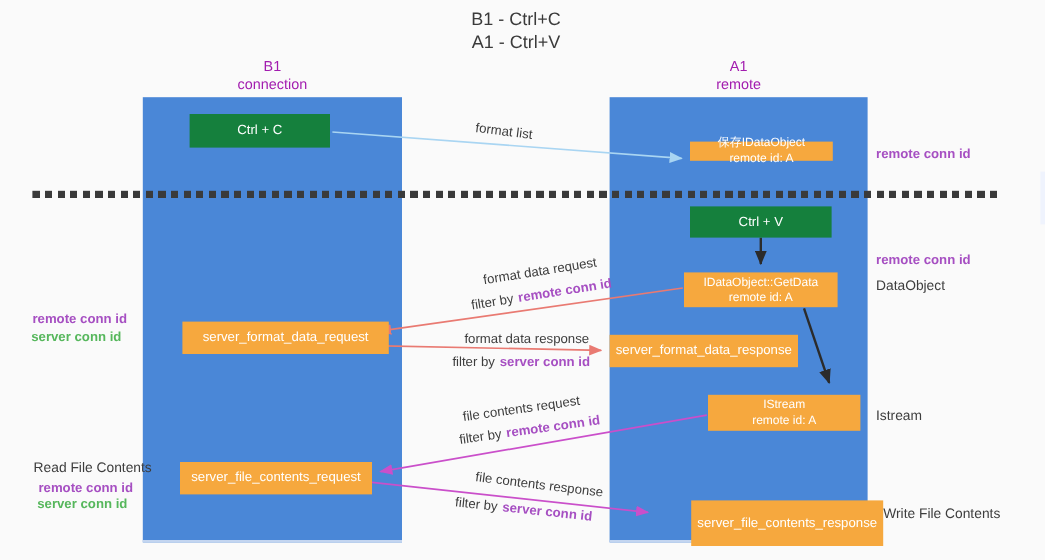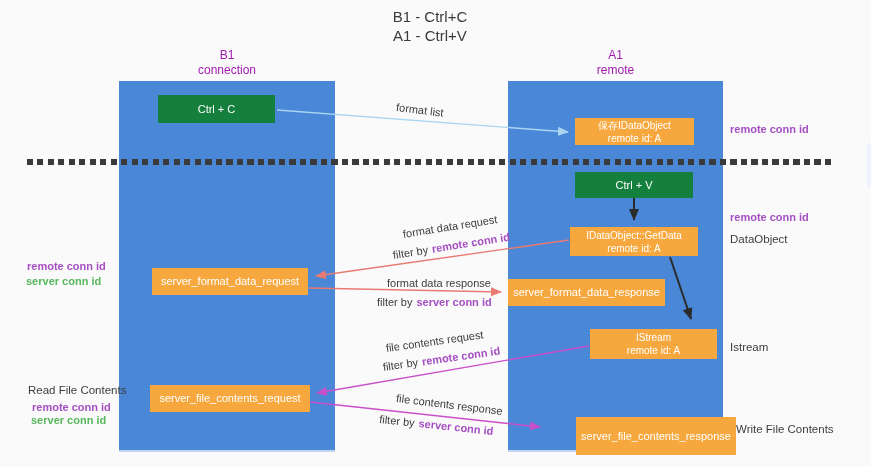--- a/index.html
+++ b/index.html
@@ -12,24 +12,24 @@
   .lane-left{left:119px;top:81px;width:216px;height:369px;}
   .lane-right{left:508px;top:81px;width:215px;height:369px;}
   .sep{left:27px;top:159px;width:805px;height:6px;
        background:repeating-linear-gradient(90deg,#3a3a3a 0 6px,transparent 6px 10.5px);}
   .node{display:flex;flex-direction:column;align-items:center;justify-content:center;
         text-align:center;color:#fff;white-space:nowrap;}
   .green{background:#15803d;font-size:11px;}
   .orange{background:#f6a83e;font-size:10.5px;line-height:13px;}
   .ctrl-c{left:158px;top:95px;width:117px;height:28px;}
   .ctrl-v{left:575px;top:172px;width:118px;height:26px;}
-  .save-obj{left:575px;top:118px;width:119px;height:27px;font-size:10px;}
+  .save-obj{left:575px;top:118px;width:119px;height:16px;font-size:10px;}
   .getdata{left:570px;top:227px;width:128px;height:29px;font-size:10px;}
   .istream{left:590px;top:329px;width:127px;height:30px;font-size:10px;}
-  .fmt-req{left:152px;top:268px;width:156px;height:27px;font-size:11px;}
+  .fmt-req{left:152px;top:268px;width:172px;height:27px;font-size:11px;}
   .fmt-resp{left:508px;top:279px;width:157px;height:27px;font-size:11px;}
   .file-req{left:150px;top:385px;width:160px;height:27px;font-size:11px;}
   .file-resp{left:576px;top:417px;width:160px;height:38px;font-size:11px;}
   .side{font-size:11px;font-weight:700;white-space:nowrap;line-height:13px;}
   .purple{color:#a64fc2;}
   .greentx{color:#56b75c;}
   .plain{font-size:11.5px;font-weight:400;color:#3d3d3d;white-space:nowrap;line-height:13px;}
   .mid{font-size:11px;color:#3d3d3d;white-space:nowrap;transform-origin:left top;line-height:13px;}
   .mid b{font-weight:700;}
   .pre{margin-right:4px;}

